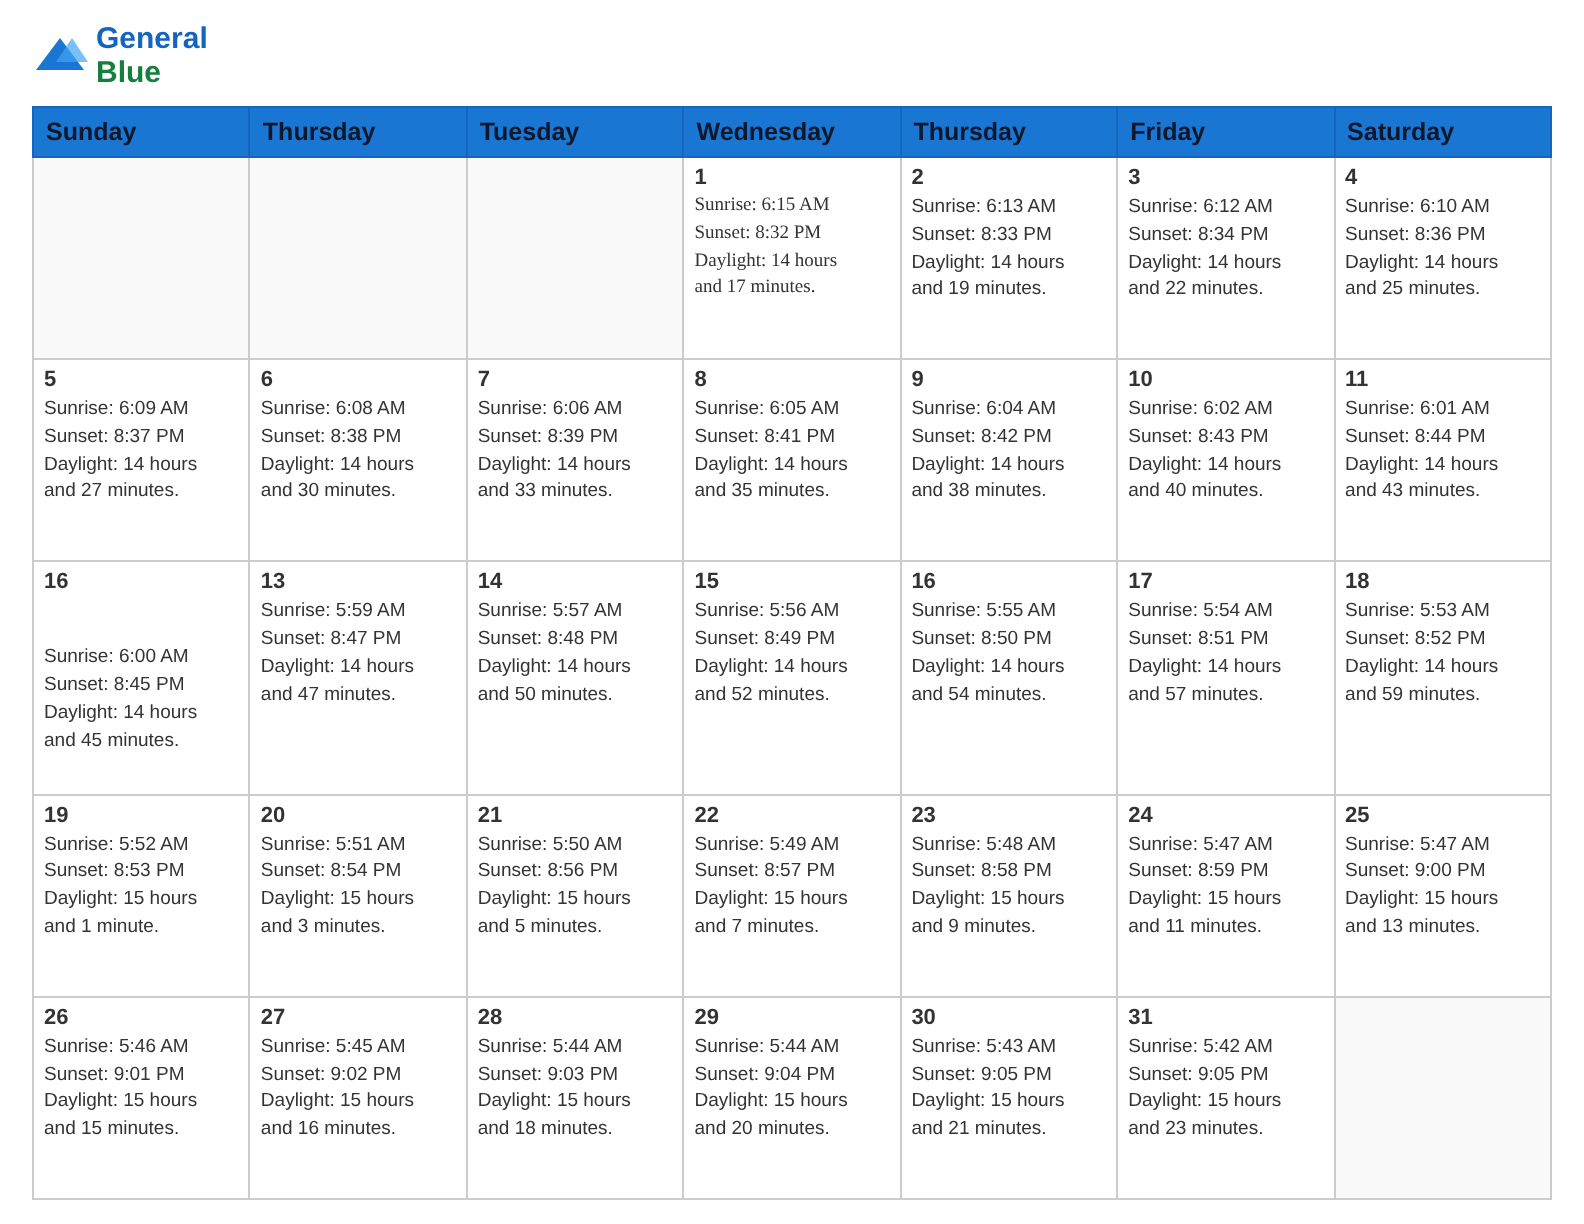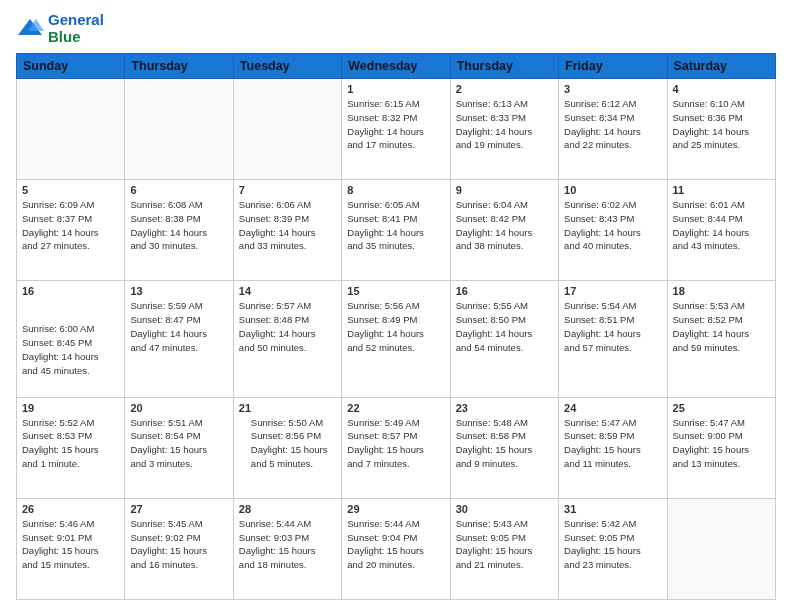--- a/index.html
+++ b/index.html
@@ -128,21 +128,21 @@
           <th>Saturday</th>
         </tr>
     </thead>
     <tbody id="calendar-body">
     <tr>
           <td class="empty"></td>
           <td class="empty"></td>
           <td class="empty"></td>
           <td>
             <span class="day-num">1</span>
-            <div class="day-info" style="white-space: pre-line;">Sunrise: 6:15 AM
+            <div class="day-info" style="white-space: pre-line; font-family: Liberation Serif, serif;">Sunrise: 6:15 AM
 Sunset: 8:32 PM
 Daylight: 14 hours
 and 17 minutes.</div>
           </td>
           <td>
             <span class="day-num">2</span>
             <div class="day-info" style="white-space: pre-line;">Sunrise: 6:13 AM
 Sunset: 8:33 PM
 Daylight: 14 hours
 and 19 minutes.</div>
@@ -274,21 +274,21 @@
           </td>
           <td>
             <span class="day-num">20</span>
             <div class="day-info" style="white-space: pre-line;">Sunrise: 5:51 AM
 Sunset: 8:54 PM
 Daylight: 15 hours
 and 3 minutes.</div>
           </td>
           <td>
             <span class="day-num">21</span>
-            <div class="day-info" style="white-space: pre-line; margin-left: 12px;">Sunrise: 5:50 AM
+            <div class="day-info" style="white-space: pre-line;">Sunrise: 5:50 AM
 Sunset: 8:56 PM
 Daylight: 15 hours
 and 5 minutes.</div>
           </td>
           <td>
             <span class="day-num">22</span>
             <div class="day-info" style="white-space: pre-line;">Sunrise: 5:49 AM
 Sunset: 8:57 PM
 Daylight: 15 hours
 and 7 minutes.</div>

